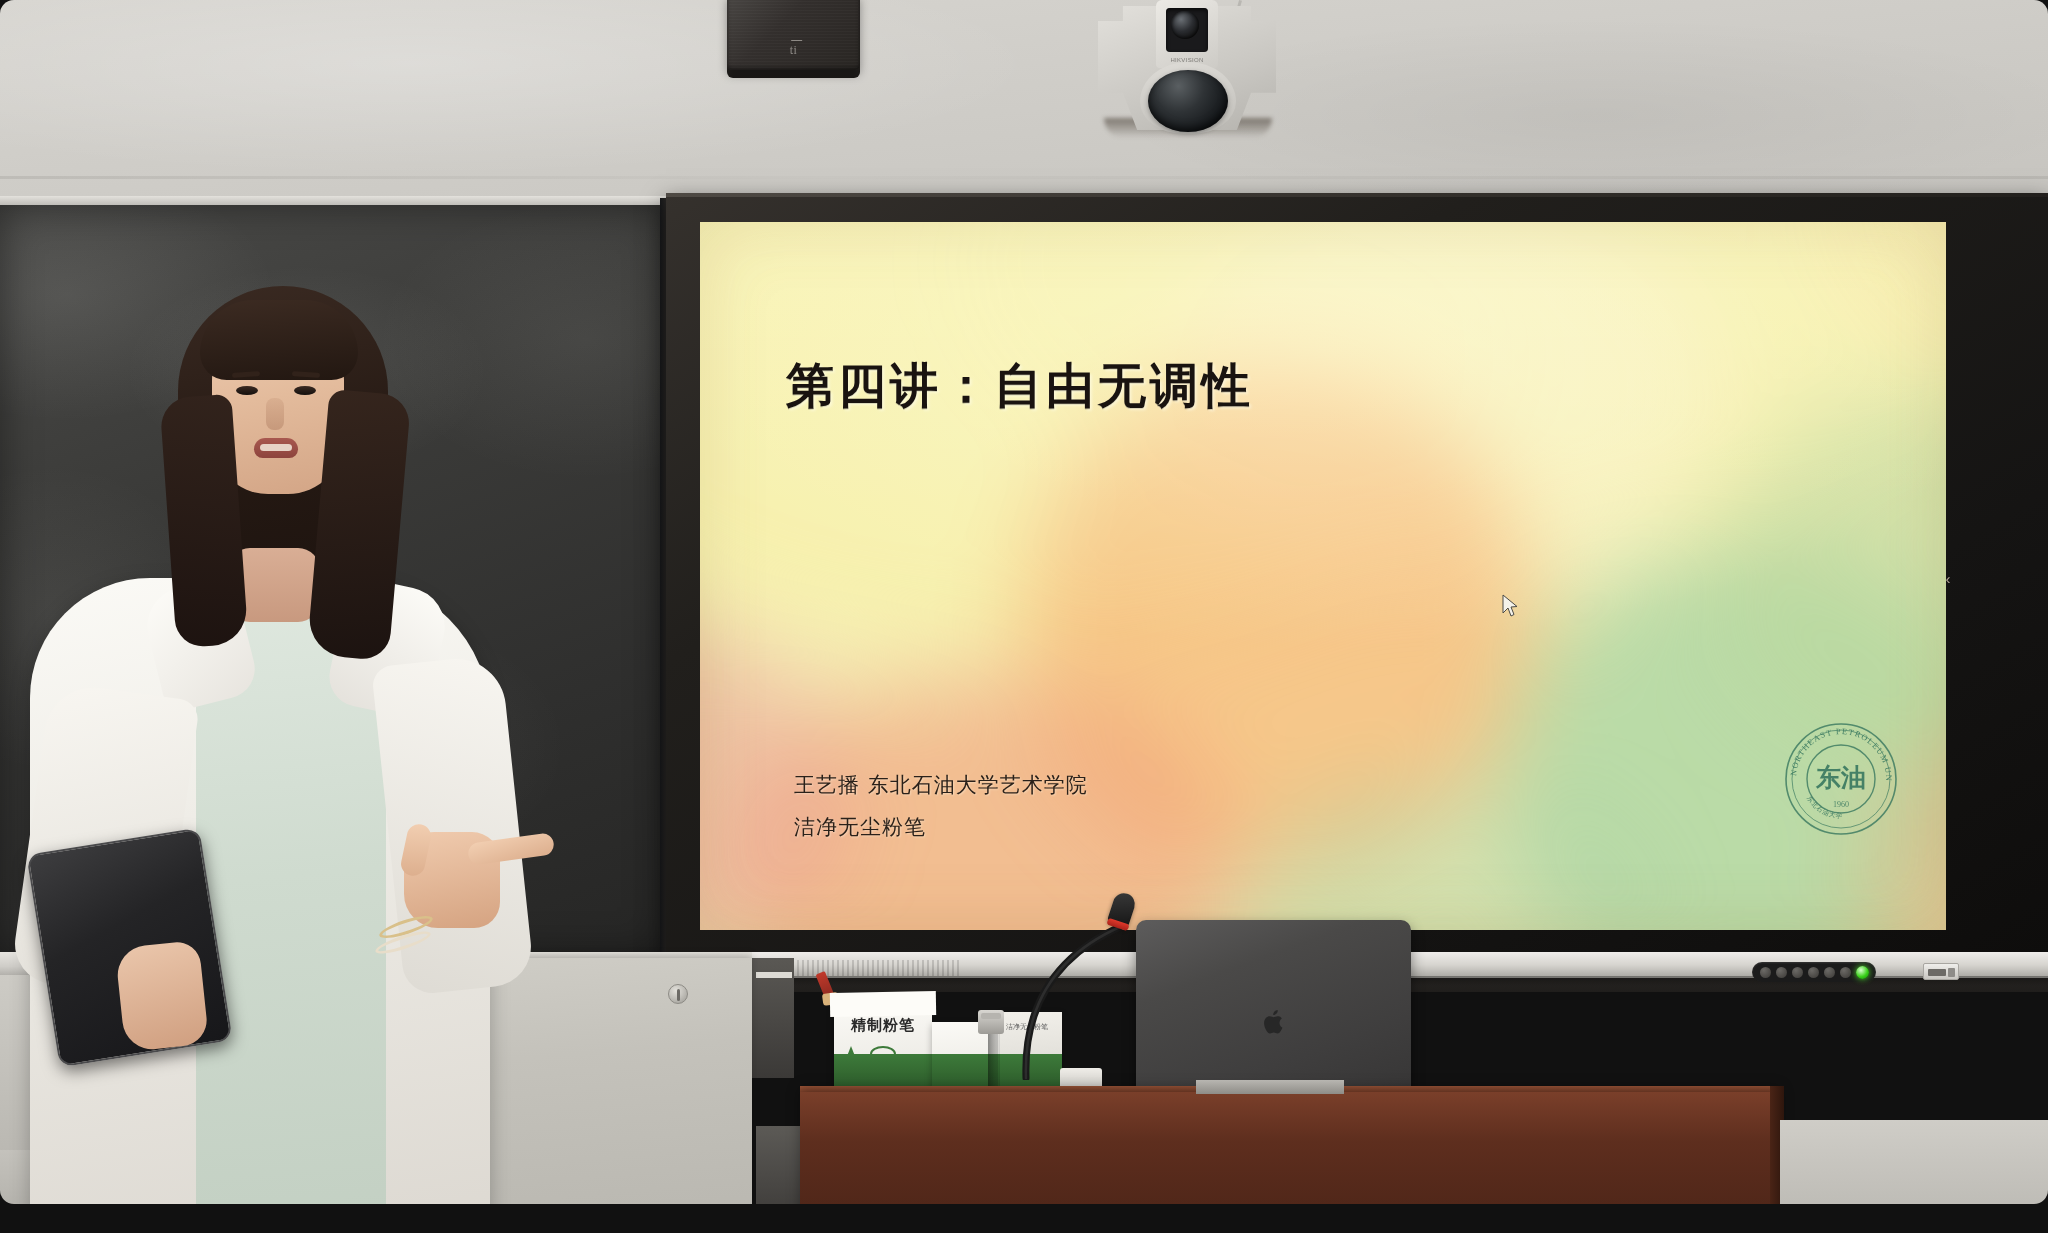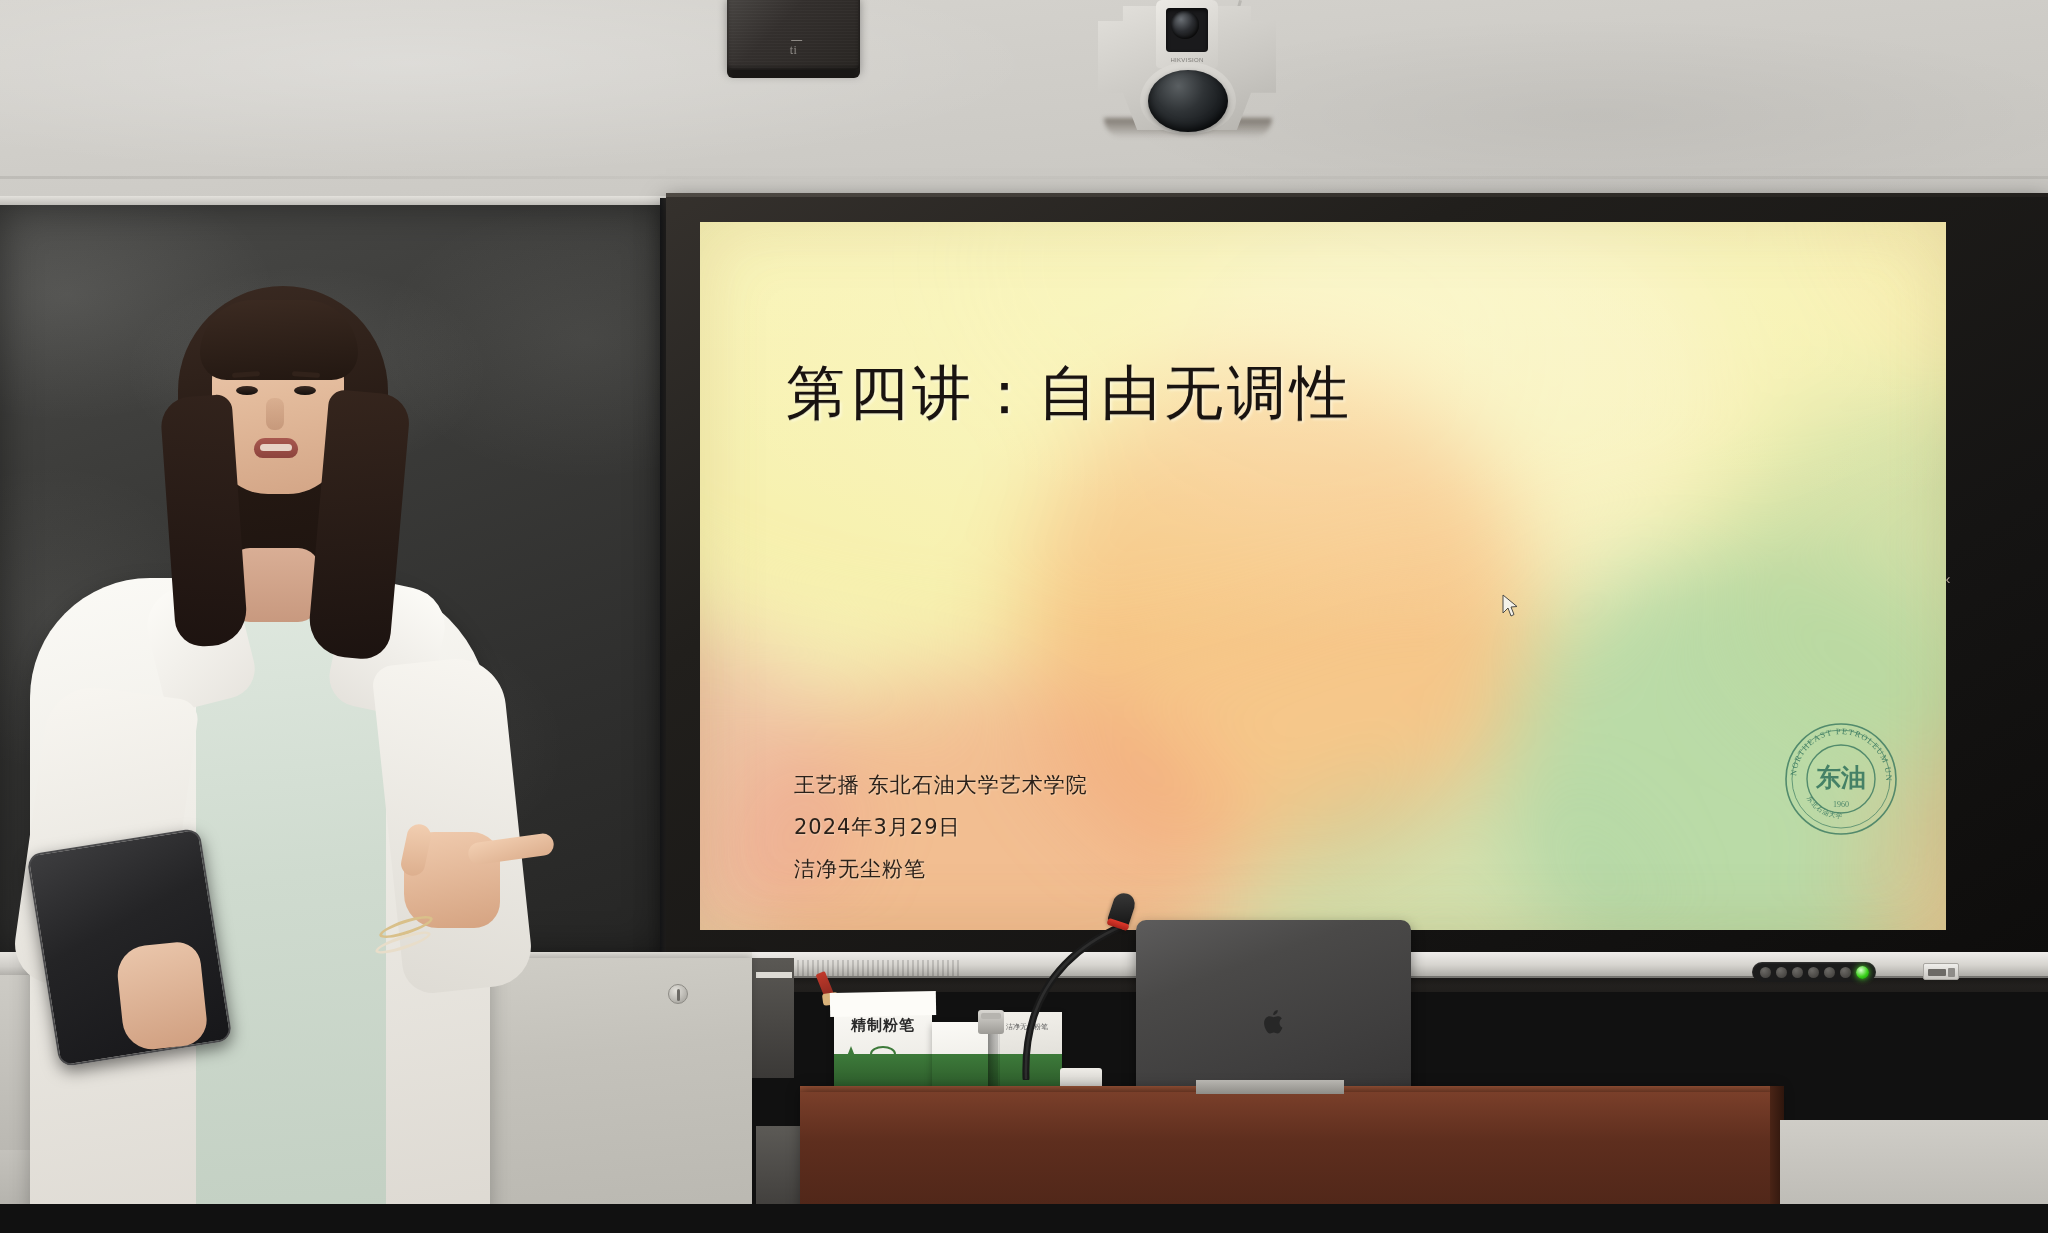--- a/index.html
+++ b/index.html
@@ -3,21 +3,21 @@
 <meta charset="utf-8">
 <title>Lecture Hall Presentation</title>
 <style>
   * { margin:0; padding:0; box-sizing:border-box; }
   html,body { background:#111; }
   body {
     font-family:"Liberation Sans", sans-serif;
     width:2048px; height:1233px;
     overflow:hidden; position:relative;
   }
-  #scene { position:absolute; inset:0; width:2048px; height:1204px; overflow:hidden; }
+  #scene { position:absolute; inset:0; width:2048px; height:1204px; overflow:hidden;border-radius:14px; }
 
   
   .wall {
     position:absolute; left:0; top:0; width:2048px; height:210px;
     background:linear-gradient(175deg,#d7d5d0 0%,#cfcdc8 45%,#c6c4bf 100%);
   }
   .wall-grain {
     position:absolute; inset:0;
     background:
       radial-gradient(ellipse 900px 160px at 20% 30%, rgba(255,255,255,.25), transparent 70%),
@@ -174,21 +174,21 @@
   .screen-vig {
     position:absolute; inset:0;
     box-shadow:inset 0 0 70px rgba(150,120,60,.16);
     pointer-events:none;
   }
 
   .slide-content { position:absolute; inset:0; }
   .slide-title-1 {
     position:absolute; left:86px; top:132px;
     font-family:"DejaVu Sans", sans-serif;
-    font-size:59px; font-weight:normal; color:#191310;
+    font-size:48px; font-weight:bold; color:#191310;
     letter-spacing:4px; white-space:nowrap;
     text-shadow:2px 2px 3px rgba(255,255,240,.55), 0 1px 0 rgba(0,0,0,.25);
   }
   .slide-title-2 {
     position:absolute; left:86px; top:270px;
     font-family:"DejaVu Sans", sans-serif;
     font-size:46px; font-weight:bold; color:#17110e;
     letter-spacing:2px; white-space:nowrap;
     text-shadow:2px 2px 3px rgba(255,255,240,.5), 0 1px 0 rgba(0,0,0,.25);
   }
@@ -593,21 +593,20 @@
     </div>
     <div class="screen-veil"></div>
 
     <div class="slide-content">
 
       <div class="slide-title-1">第四讲：自由无调性</div>
 
 
       <div class="slide-footer">
         <div>王艺播  东北石油大学艺术学院</div>
-        <div>2024年3月29日</div>
         <div>洁净无尘粉笔</div>
       </div>
 
       <div class="uni-logo">
         <svg viewBox="0 0 118 118" width="118" height="118">
           <defs>
             <path id="arcTop" d="M 14,59 A 45,45 0 0 1 104,59"></path>
             <path id="arcBot" d="M 20,59 A 39,39 0 0 0 98,59"></path>
           </defs>
           <circle cx="59" cy="59" r="55" fill="none" stroke="#3f7d63" stroke-width="1.6" opacity=".85"></circle>

